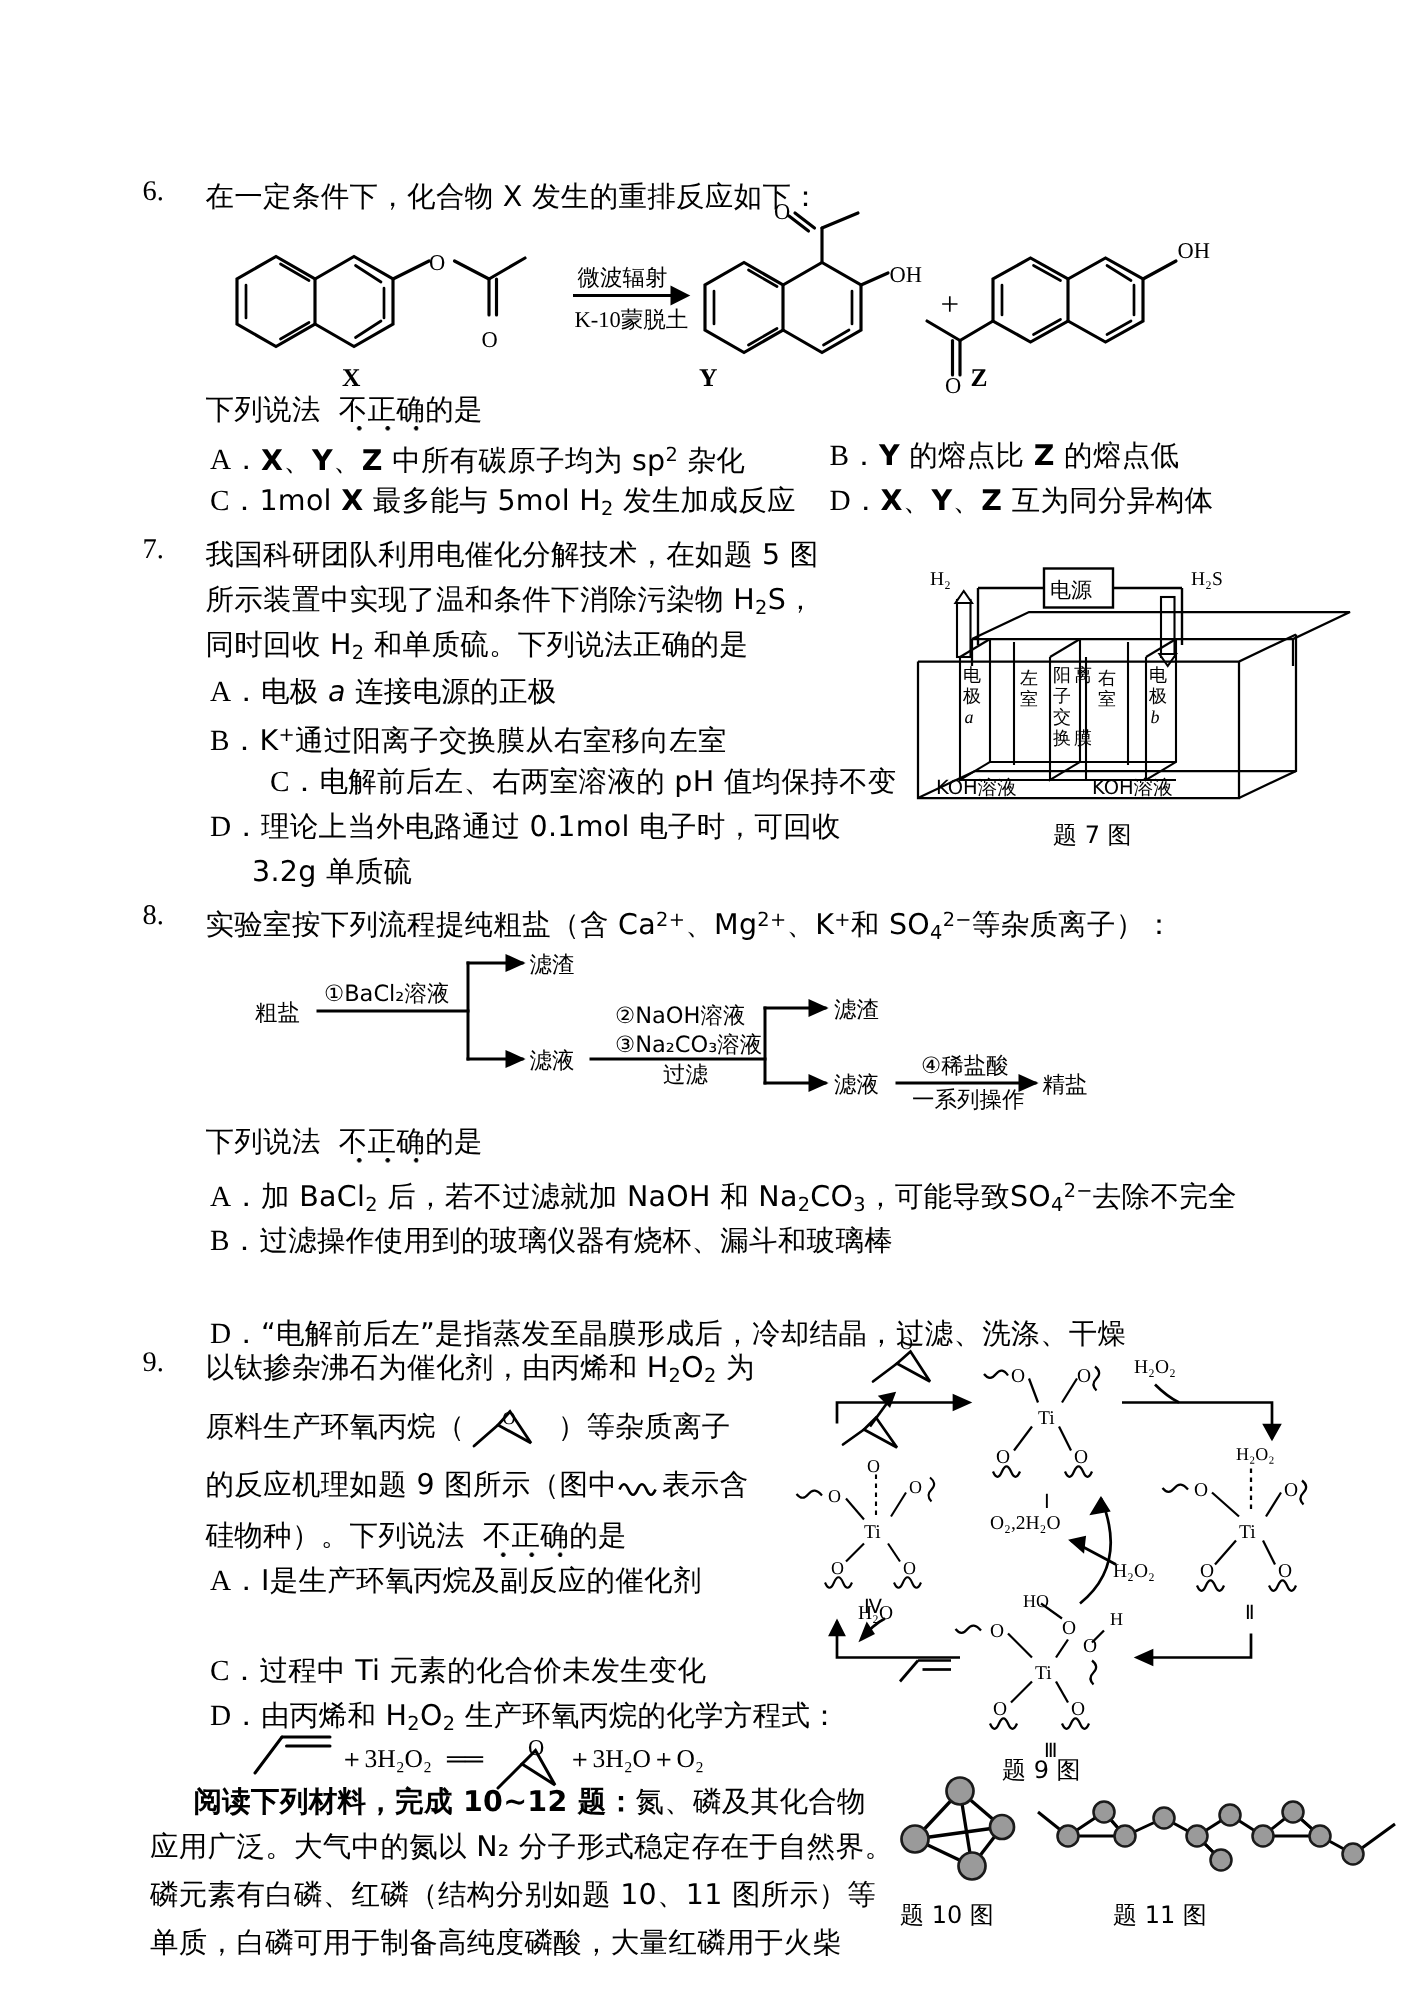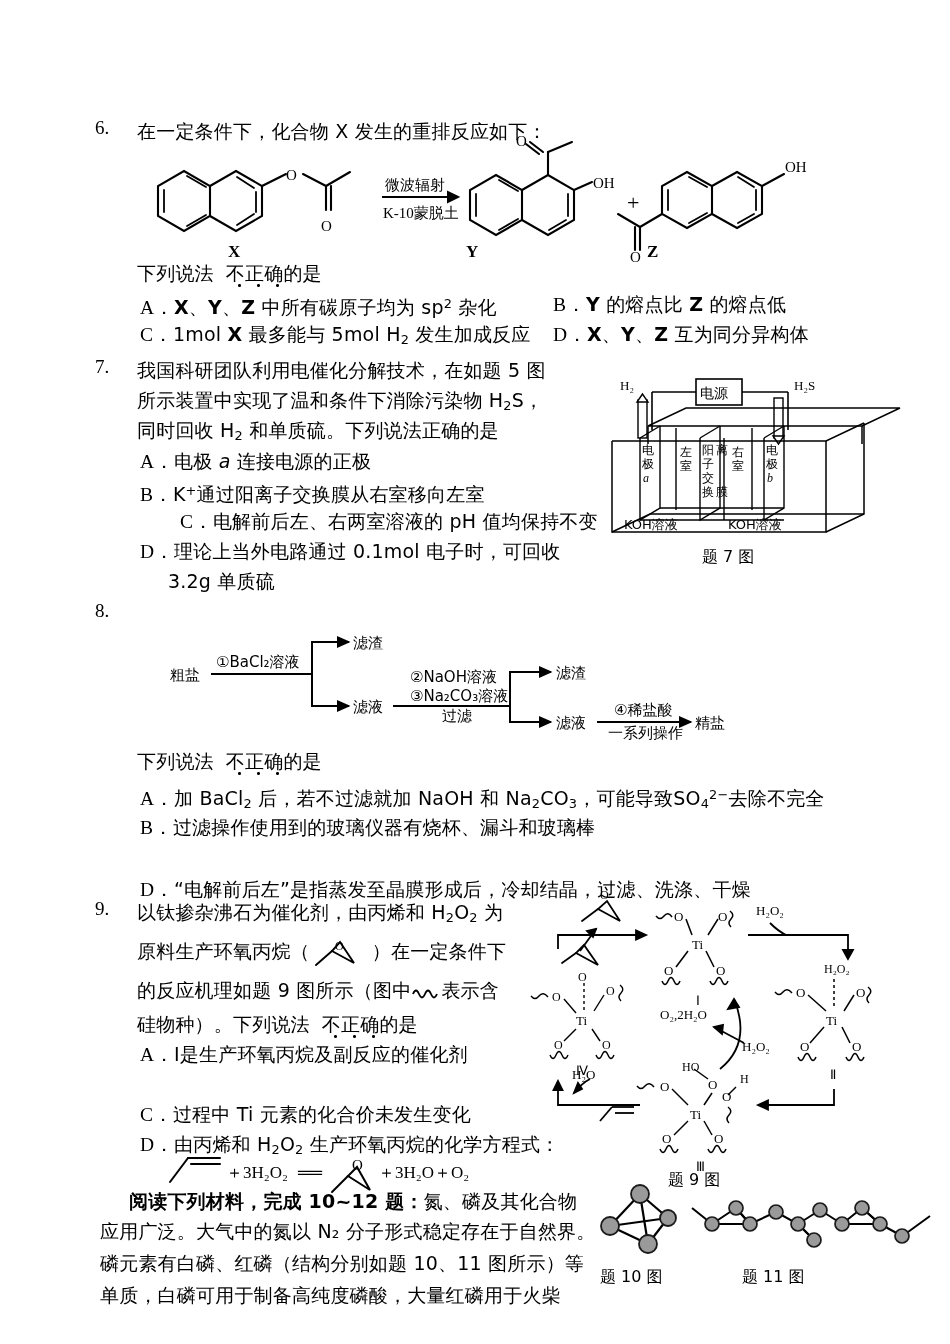--- a/index.html
+++ b/index.html
@@ -268,20 +268,21 @@
       </g>
 
       <text class="lblcn" x="12" y="163" style="font-size:13px">KOH溶液</text>
       <text class="lblcn" x="116" y="163" style="font-size:13px">KOH溶液</text>
 
       <text class="cap" x="90" y="196">题 7 图</text>
     </svg>
   </div>
 
   <span class="q-num" style="left:95px; top:600px;">8.</span>
+  <div class="line cn" style="left:137px; top:599px;">实验室按下列流程提纯粗盐（含 Ca<sup>2+</sup>、Mg<sup>2+</sup>、K<sup>+</sup>和 SO<sub>4</sub><sup>2−</sup>等杂质离子）：</div>
 
   <div class="fig" style="left:170px; top:622px;">
     <svg width="600" height="110" viewBox="0 0 600 110">
       <g class="st" stroke-width="2" stroke-linecap="square">
 
         <path d="M42 52 L142 52"></path>
         <path d="M142 20 L142 84"></path>
 
         <path d="M142 20 L178 20"></path>
         <path d="M178 20 L168 15.5 L168 24.5 Z" fill="#000"></path>
@@ -338,21 +339,21 @@
 
   <div class="line cn" style="left:137px; top:936px;">
     <span>原料生产环氧丙烷（</span><span style="display:inline-block;width:62px;vertical-align:middle;">
       <svg width="62" height="26" viewBox="0 0 62 26" style="display:inline-block;vertical-align:middle">
         <g class="st" stroke-width="1.9" stroke-linecap="round">
           <path d="M6 24 L22 10"></path>
           <path d="M22 10 L44 22 L30 1 Z"></path>
         </g>
         <text class="lbl" x="25" y="9" style="font-size:12px">O</text>
       </svg>
-    </span><span>）在一定条件下</span>
+    </span><span>）等杂质离子</span>
   </div>
 
   <div class="line cn" style="left:137px; top:975px;">
     <span>的反应机理如题 9 图所示（图中</span><span style="display:inline-block;width:30px;vertical-align:middle;">
       <svg width="30" height="12" viewBox="0 0 30 12">
           <path class="st" stroke-width="1.8" d="M2 8 Q5 1 8 8 T14 8 T20 8 T26 8"></path>
         </svg>
     </span><span>表示含</span>
   </div>
 

